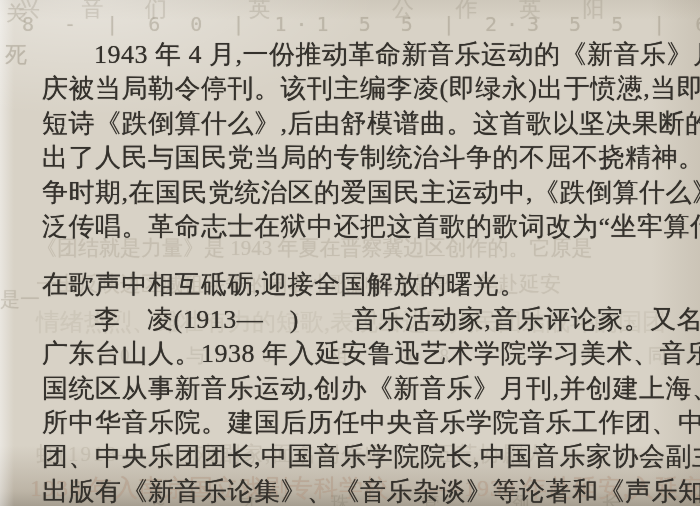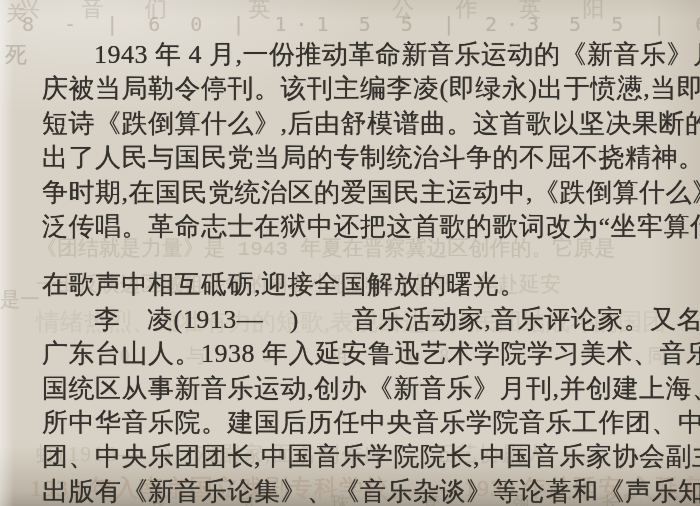--- a/index.html
+++ b/index.html
@@ -37,21 +37,21 @@
     color:#8e8674;
     white-space:nowrap;
     text-shadow:0 0 1px rgba(140,130,110,0.6);
     pointer-events:none;
   }
   .g-topchars{top:-6px;left:18px;width:672px;font-size:22px;opacity:0.26;letter-spacing:18px;}
   .g-notation{top:12px;left:22px;width:660px;font-size:20px;opacity:0.38;letter-spacing:9px;font-family:"DejaVu Sans Mono",monospace;}
   .g-guan{top:0px;left:6px;font-size:20px;opacity:0.30;}
   .g-si{top:40px;left:5px;font-size:22px;opacity:0.42;}
   .g-shiyi{top:286px;left:0px;font-size:20px;opacity:0.30;text-align:center;}
-  .g-mid1{top:234px;left:36px;font-size:21px;opacity:0.30;color:#9c9280;font-family:Liberation Mono, monospace;}
+  .g-mid1{top:234px;left:36px;font-size:21px;opacity:0.30;color:#9c9280;}
   .g-mid2{top:270px;left:36px;font-size:21px;opacity:0.26;color:#9c9280;}
   .g-mid3{top:306px;left:36px;font-size:24px;opacity:0.17;color:#9c9280;}
   .g-mid4{top:343px;left:120px;font-size:19px;opacity:0.20;letter-spacing:26px;}
   .g-mid6{top:440px;left:36px;font-size:21px;opacity:0.24;color:#9c9280;letter-spacing:2px;}
   .g-bot1{top:472px;left:30px;font-size:24px;opacity:0.55;color:#b59a86;letter-spacing:1px;}
   .g-bot2{top:491px;left:150px;font-size:18px;opacity:0.28;color:#77705f;letter-spacing:34px;}
 </style>
 </head>
 <body>
 

